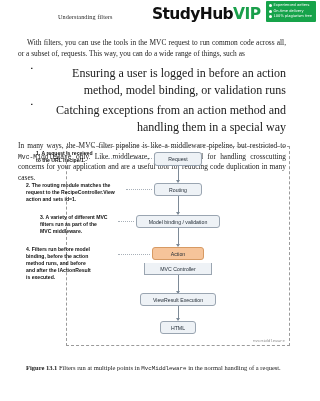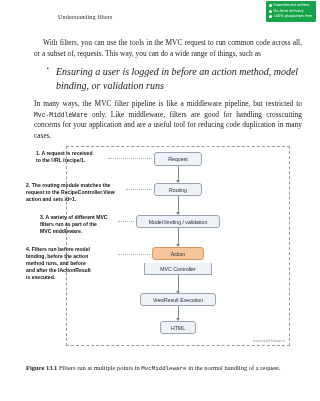--- a/index.html
+++ b/index.html
@@ -78,44 +78,43 @@
     height: 3px;
     border-radius: 50%;
     background: #ffffff;
     flex: none;
     display: inline-block;
   }
 
   
   .body-col {
     position: absolute;
-    left: 34px;
+    left: 18px;
     top: 38px;
     width: 268px;
   }
   p.para {
     margin: 0 0 6px 0;
     font-size: 7.4px;
     line-height: 1.42;
     text-align: justify;
     text-indent: 9px;
   }
   p.para.noindent { text-indent: 0; }
   ul.bullets {
     margin: 0 0 6px 0;
     padding-left: 22px;
     list-style: none;
   }
   ul.bullets li {
-    font-size: 10px;
+    font-size: 12px;
     line-height: 1.4;
     margin-bottom: 3.2px;
     position: relative;
-    text-align: left;
-    font-style: italic;
+    text-align: right;
   }
   ul.bullets li::before {
     content: "\25AA";
     position: absolute;
     left: -9px;
     top: -0.5px;
     font-size: 5.4px;
     color: #1a1a1a;
   }
   .mono {
@@ -219,20 +218,23 @@
     font-family: "Liberation Mono", monospace;
     font-size: 5.8px;
   }
 </style>
 </head>
 <body>
 
 <div class="page-header">
   <div class="header-running">Understanding filters</div>
 
+  <div class="watermark">
+    <div class="wm-text"><span>StudyHub</span><span class="wm-vip">VIP</span></div>
+  </div>
 
   <div class="badges">
     <div class="badge-row">
       <span class="badge-dot"></span>
       <span>Experienced writers</span>
     </div>
     <div class="badge-row">
       <span class="badge-dot"></span>
       <span>On-time delivery</span>
     </div>
@@ -241,20 +243,21 @@
       <span>100% plagiarism free</span>
     </div>
   </div>
 </div>
 
 <div class="body-col">
   <p class="para">With filters, you can use the tools in the MVC request to run common code across all, or a subset of, requests. This way, you can do a wide range of things, such as</p>
 
   <ul class="bullets">
     <li>Ensuring a user is logged in before an action method, model binding, or validation runs</li>
+    <li>Catching exceptions from an action method and handling them in a special way</li>
   </ul>
 
   <p class="para noindent"><span>In many ways, the MVC filter pipeline is like a middleware pipeline, but restricted to </span><span class="mono">Mvc-</span><span class="mono">MiddleWare</span><span> only. Like middleware, filters are good for handling crosscutting concerns for your application and are a useful tool for reducing code duplication in many cases.</span></p>
 </div>
 
 <div class="figure-wrap">
 
   <div class="fig-frame">
     <div class="fig-credit">MvcMiddleware</div>
   </div>

